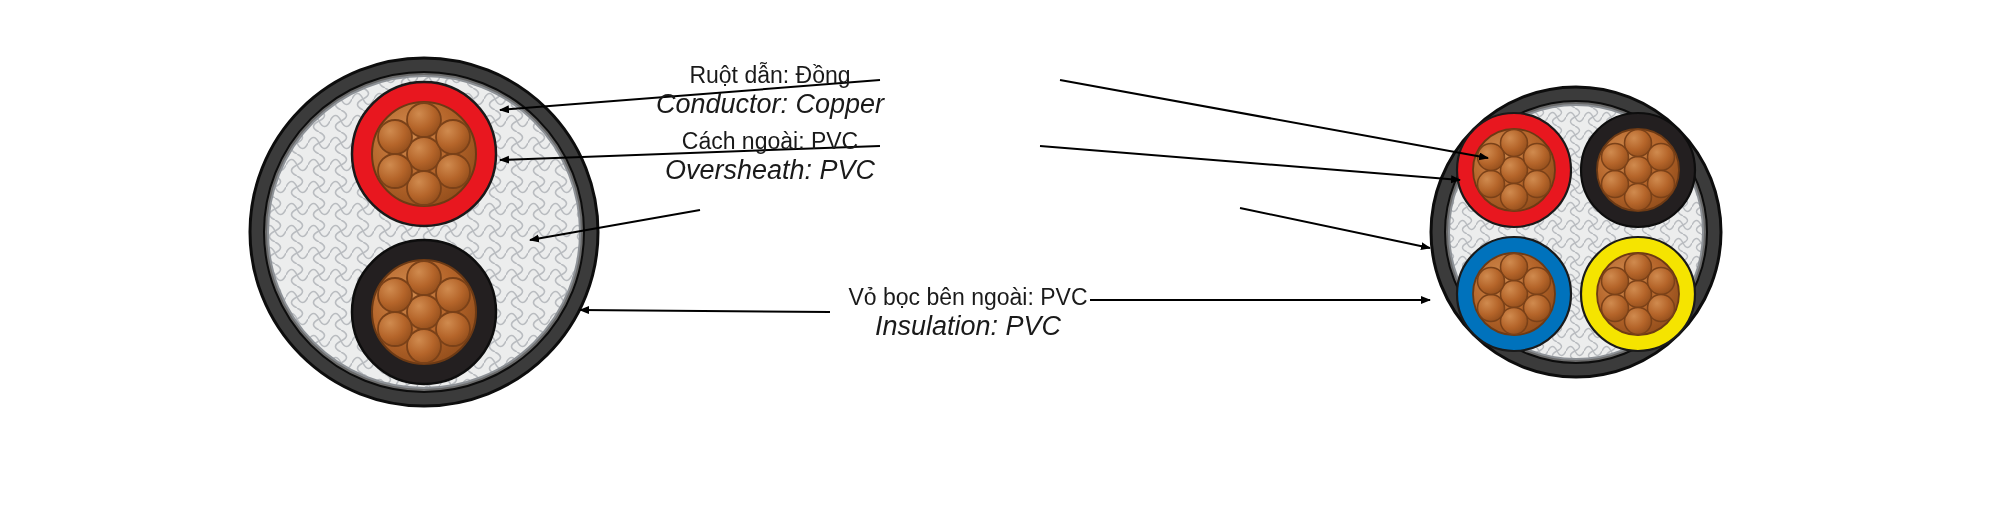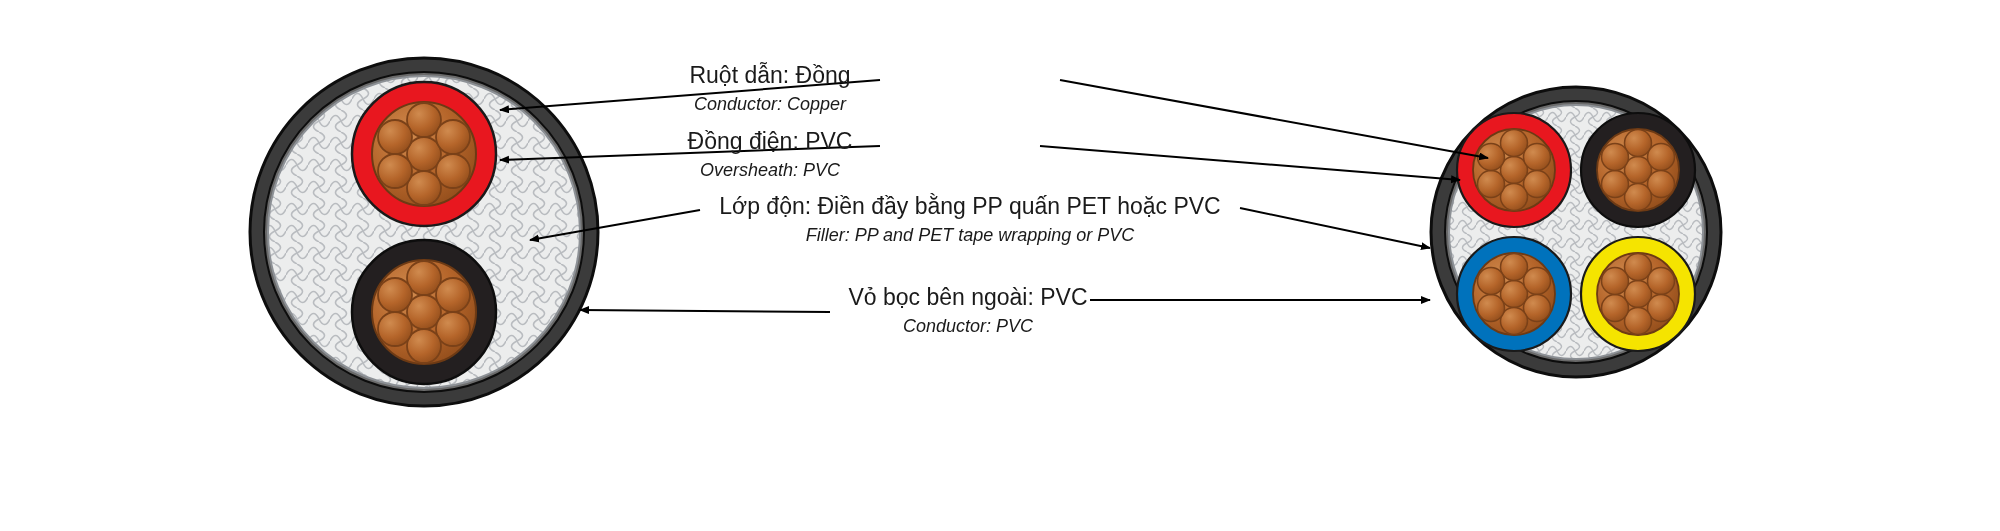--- a/index.html
+++ b/index.html
@@ -36,21 +36,21 @@
     white-space: nowrap;
     transform: translateX(-50%);
   }
   .label-vi {
     font-size: 23px;
     color: #1a1a1a;
     line-height: 30px;
     font-family: "Liberation Sans", sans-serif;
   }
   .label-en {
-    font-size: 18px;
+    font-size: 27px;
     color: #1a1a1a;
     line-height: 29px;
     font-style: italic;
     font-family: "Liberation Sans", sans-serif;
   }
 </style>
 </head>
 <body>
 
 <div id="root">
@@ -196,28 +196,24 @@
   </svg>
 
   <div class="labels">
 
     <div class="label-group" style="left:770px; top:60px;">
       <div class="label-vi">Ruột dẫn: Đồng</div>
       <div class="label-en">Conductor: Copper</div>
     </div>
 
     <div class="label-group" style="left:770px; top:126px;">
-      <div class="label-vi">Đồng điện: PVC</div>
+      <div class="label-vi">Cách ngoài: PVC</div>
       <div class="label-en">Oversheath: PVC</div>
     </div>
 
-    <div class="label-group" style="left:970px; top:191px;">
-      <div class="label-vi">Lớp độn: Điền đầy bằng PP quấn PET hoặc PVC</div>
-      <div class="label-en">Filler: PP and PET tape wrapping or PVC</div>
-    </div>
 
     <div class="label-group" style="left:968px; top:257px;margin-top:25px;">
       <div class="label-vi">Vỏ bọc bên ngoài: PVC</div>
-      <div class="label-en">Conductor: PVC</div>
+      <div class="label-en">Insulation: PVC</div>
     </div>
 
   </div>
 </div>
 
 </body></html>

